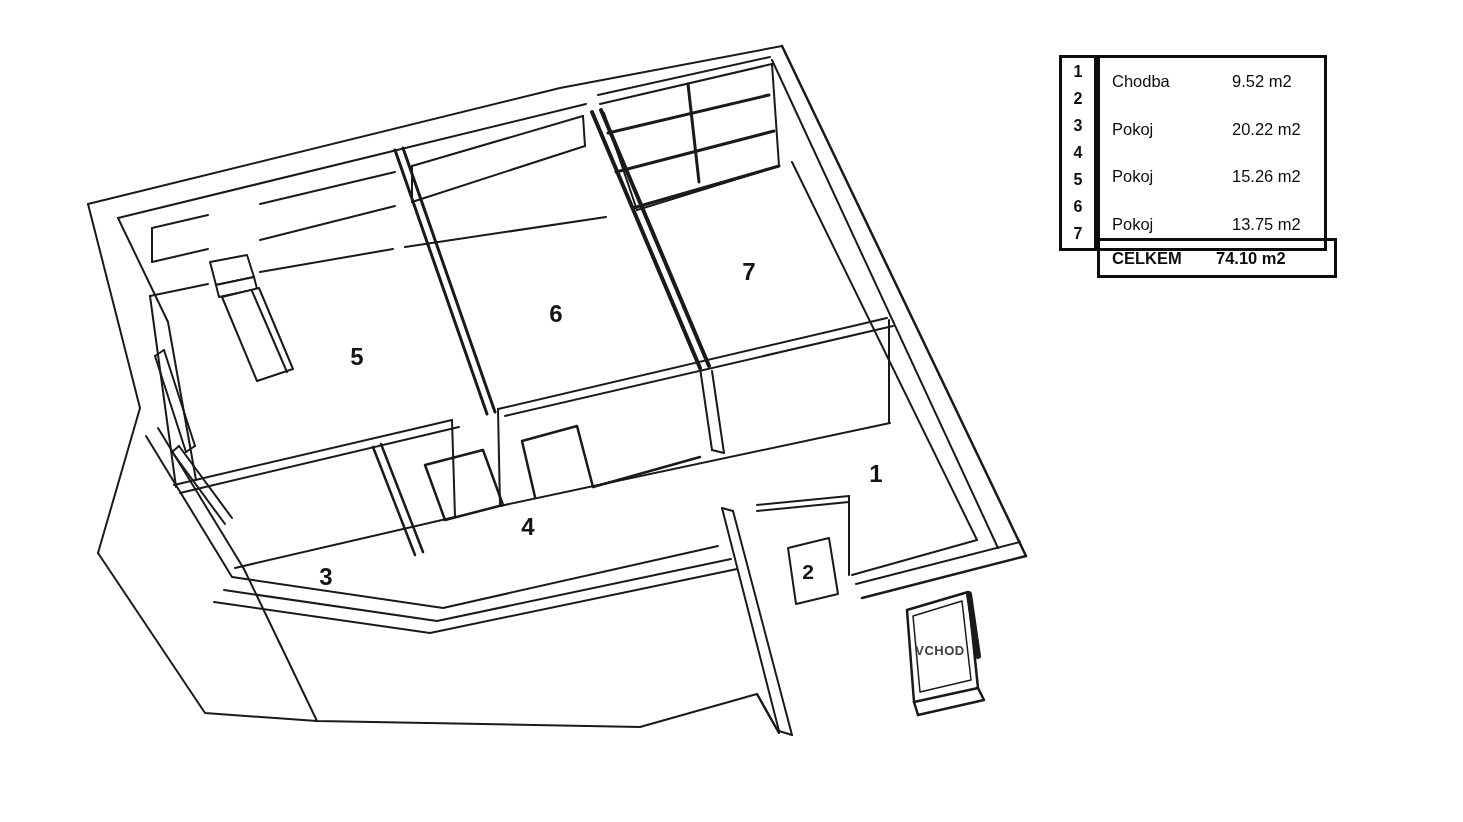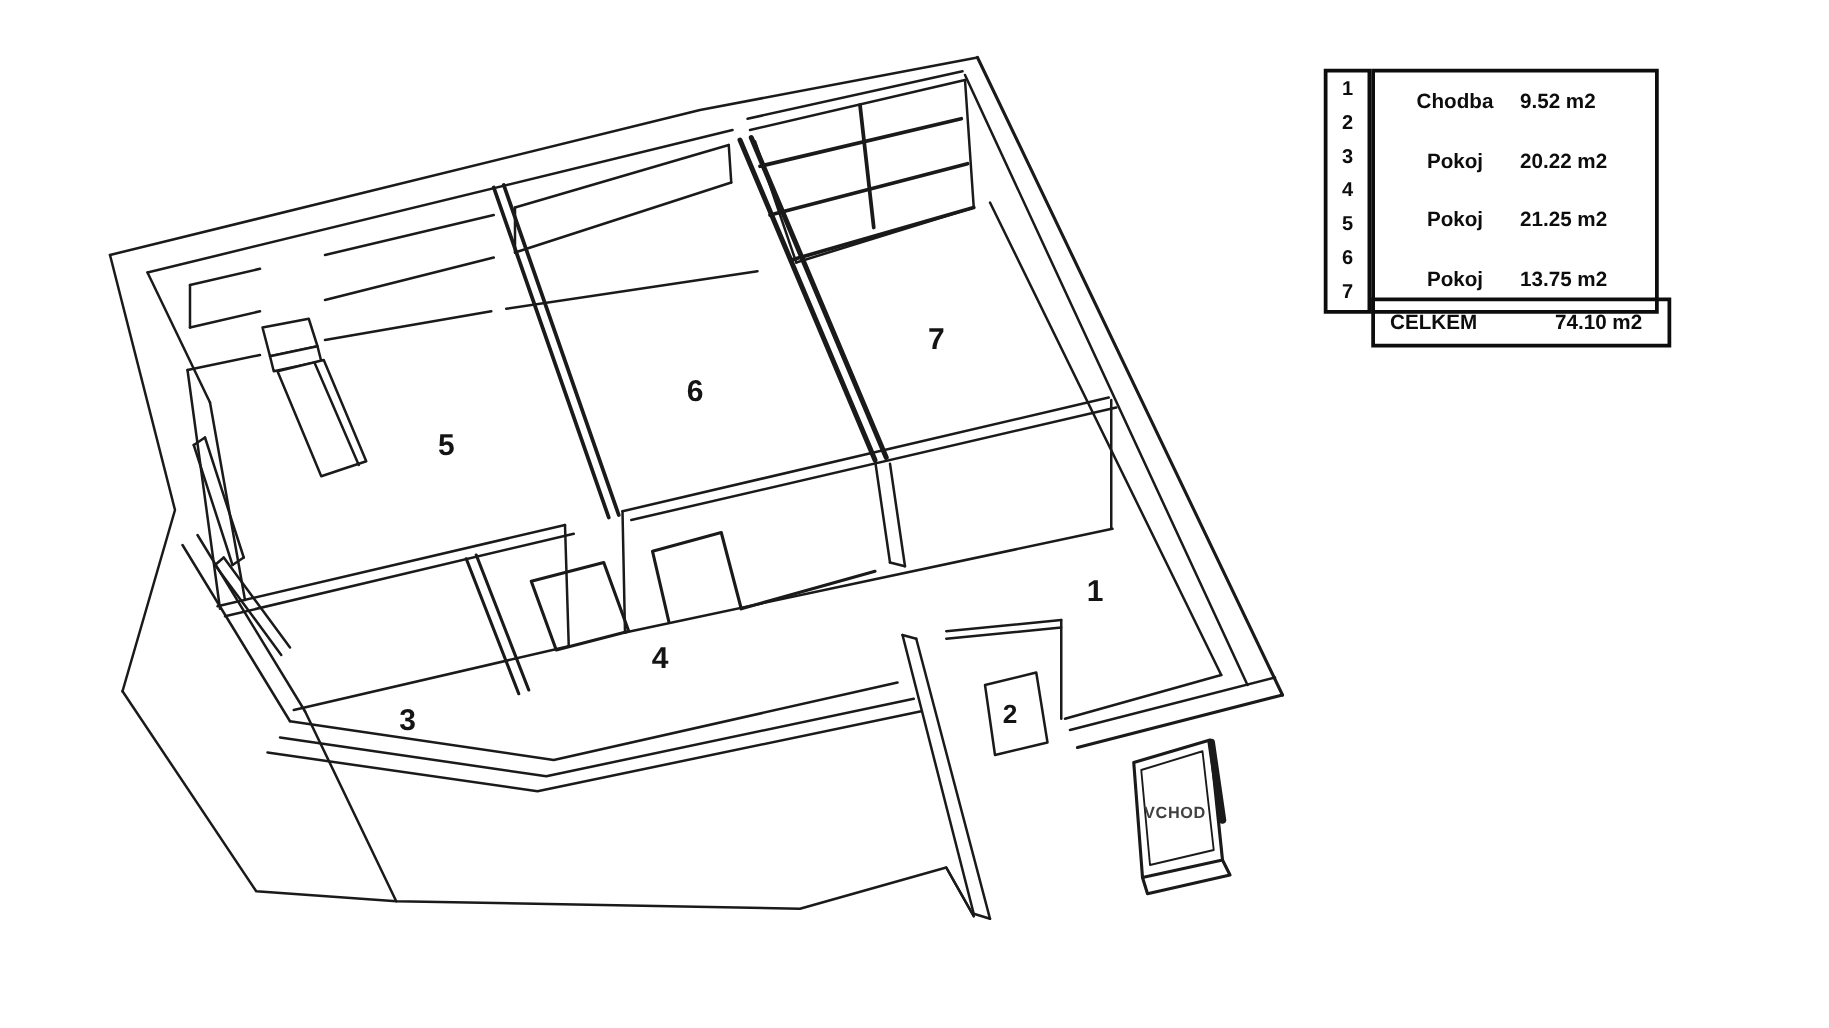--- a/index.html
+++ b/index.html
@@ -43,26 +43,26 @@
     position:absolute;left:1097px;top:238px;width:240px;height:40px;
     border:3px solid #0d0d0d;border-top-width:3px;box-sizing:border-box;
     display:flex;align-items:center;
   }
   .num-cell{
     flex:1;display:flex;align-items:center;justify-content:center;
     font-weight:bold;font-size:16px;
   }
   .legend-row{
     flex:1;display:flex;align-items:center;
-    font-weight:bold;font-size:16.5px;white-space:nowrap;text-align:center;
+    font-weight:normal;font-size:16.5px;white-space:nowrap;
   }
   .legend-row .name{margin-left:12px;width:104px;}
-  .legend-row .area{margin-left:0;}
+  .legend-row .area{margin-left:16px;}
   .legend-total .name{margin-left:12px;width:104px;font-weight:bold;font-size:16.5px;}
-  .legend-total .area{font-weight:bold;font-size:16.5px;margin-left:28px;}
+  .legend-total .area{font-weight:bold;font-size:16.5px;}
 </style>
 </head>
 <body>
 
 <div class="canvas">
 
   <svg class="plan-svg" width="1463" height="822" viewBox="0 0 1463 822">
     <g stroke="#1a1a1a" fill="none" stroke-width="2" stroke-linecap="round" stroke-linejoin="round">
 
       <g>
@@ -215,21 +215,21 @@
       <div class="legend-row">
         <span class="name">Chodba</span>
         <span class="area">9.52 m2</span>
       </div>
       <div class="legend-row">
         <span class="name">Pokoj</span>
         <span class="area">20.22 m2</span>
       </div>
       <div class="legend-row">
         <span class="name">Pokoj</span>
-        <span class="area">21.25 m2</span>
+        <span class="area">15.26 m2</span>
       </div>
       <div class="legend-row">
         <span class="name">Pokoj</span>
         <span class="area">13.75 m2</span>
       </div>
     </div>
 
     <div class="legend-total">
       <span class="name">CELKEM</span>
       <span class="area">74.10 m2</span>

